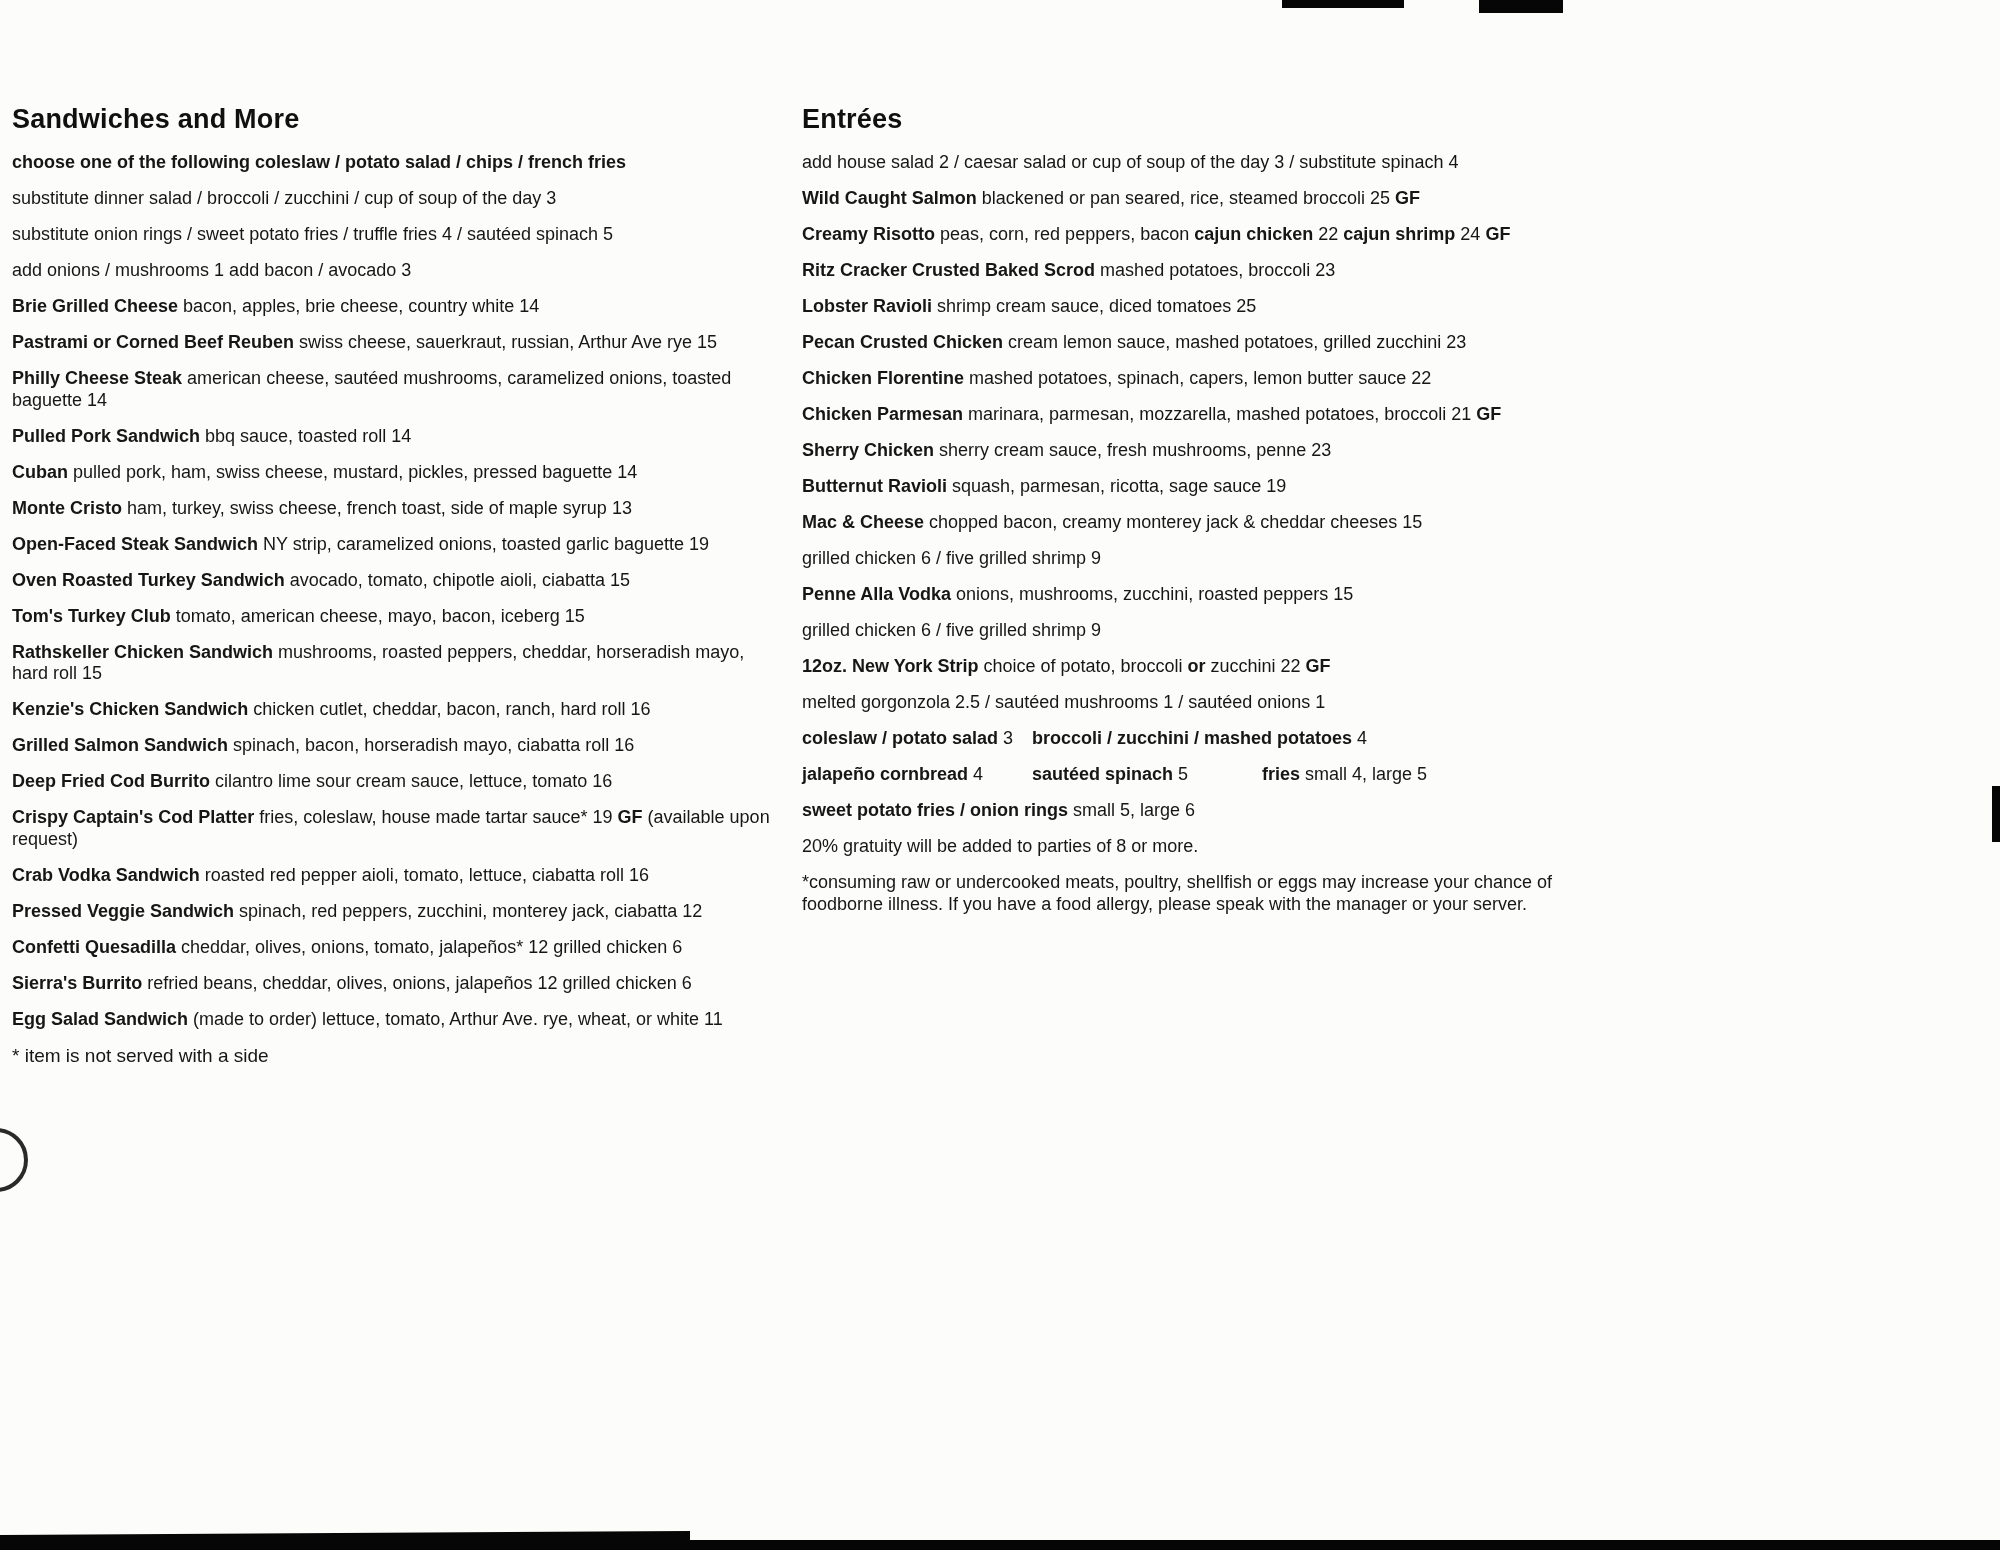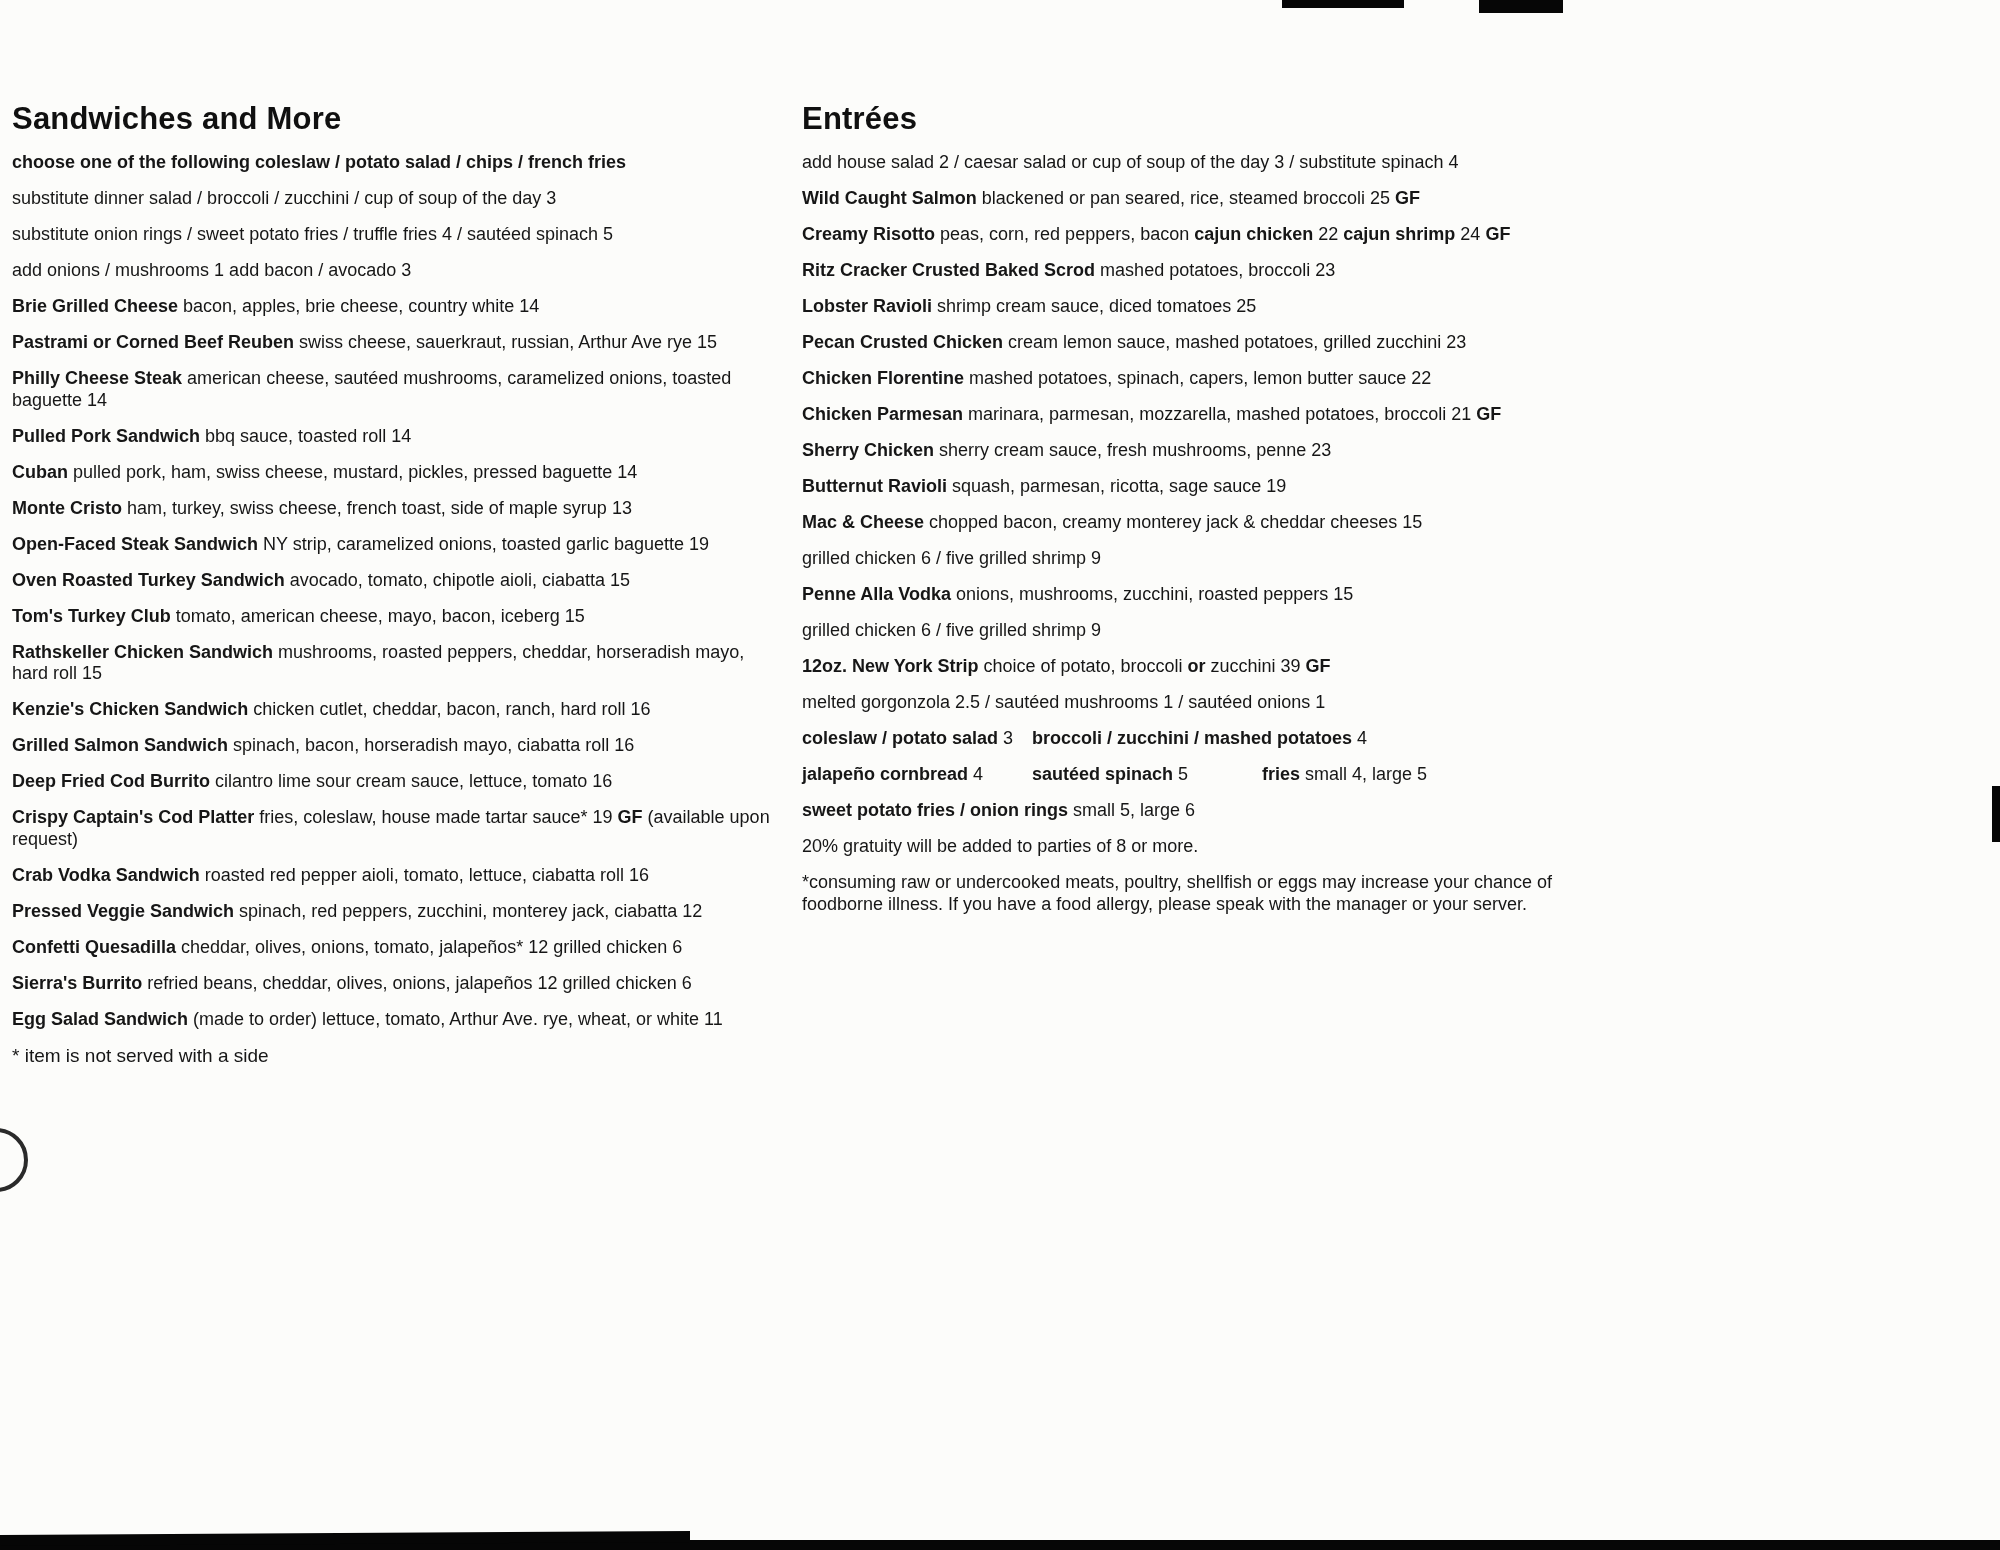--- a/index.html
+++ b/index.html
@@ -9,21 +9,21 @@
     background: #fcfcfa;
     font-family: "Liberation Sans", "DejaVu Sans", sans-serif;
     color: #161616;
     overflow: hidden;
   }
   .col { position: absolute; top: 104px; }
   .col-left  { left: 12px;  width: 760px; }
   .col-right { left: 802px; width: 775px; }
 
   .menu-heading {
-    font-size: 31px;
+    font-size: 27px;
     font-weight: 700;
     letter-spacing: 0.2px;
     line-height: 30px;
     margin-bottom: 18px;
     color: #101010;
   }
   .line { font-size: 18px; line-height: 21.5px; margin-bottom: 14.5px; }
   .b { font-weight: 700; }
   .i { }
   .footnote { font-size: 19px; }
@@ -94,21 +94,21 @@
         <div class="line"><span class="b">Lobster Ravioli </span><span>shrimp cream sauce, diced tomatoes 25</span></div>
         <div class="line"><span class="b">Pecan Crusted Chicken </span><span>cream lemon sauce, mashed potatoes, grilled zucchini 23</span></div>
         <div class="line"><span class="b">Chicken Florentine </span><span>mashed potatoes, spinach, capers, lemon butter sauce 22</span></div>
         <div class="line"><span class="b">Chicken Parmesan </span><span>marinara, parmesan, mozzarella, mashed potatoes, broccoli 21 </span><span class="b">GF</span></div>
         <div class="line"><span class="b">Sherry Chicken </span><span>sherry cream sauce, fresh mushrooms, penne 23</span></div>
         <div class="line"><span class="b">Butternut Ravioli </span><span>squash, parmesan, ricotta, sage sauce 19</span></div>
         <div class="line"><span class="b">Mac &amp; Cheese </span><span>chopped bacon, creamy monterey jack &amp; cheddar cheeses 15</span></div>
         <div class="line"><span class="i">grilled chicken 6 / five grilled shrimp 9</span></div>
         <div class="line"><span class="b">Penne Alla Vodka </span><span>onions, mushrooms, zucchini, roasted peppers 15</span></div>
         <div class="line"><span class="i">grilled chicken 6 / five grilled shrimp 9</span></div>
-        <div class="line"><span class="b">12oz. New York Strip </span><span>choice of potato, broccoli </span><span class="b">or</span><span> zucchini 39 </span><span class="b">GF</span></div>
+        <div class="line"><span class="b">12oz. New York Strip </span><span>choice of potato, broccoli </span><span class="b">or</span><span> zucchini 22 </span><span class="b">GF</span></div>
         <div class="line"><span class="i">melted gorgonzola 2.5 / sautéed mushrooms 1 / sautéed onions 1</span></div>
       </div>
 
     <div>
         <div class="line"><span class="cell"><span class="b">coleslaw / potato salad</span><span> 3</span></span><span class="cell"><span class="b">broccoli / zucchini / mashed potatoes</span><span> 4</span></span></div>
         <div class="line"><span class="cell"><span class="b">jalapeño cornbread</span><span> 4</span></span><span class="cell"><span class="b">sautéed spinach</span><span> 5</span></span><span class="cell"><span class="b">fries</span><span> small 4, large 5</span></span></div>
         <div class="line"><span class="cell"><span class="b">sweet potato fries / onion rings</span><span> small 5, large 6</span></span></div>
       </div>
 
     <div class="notes">

